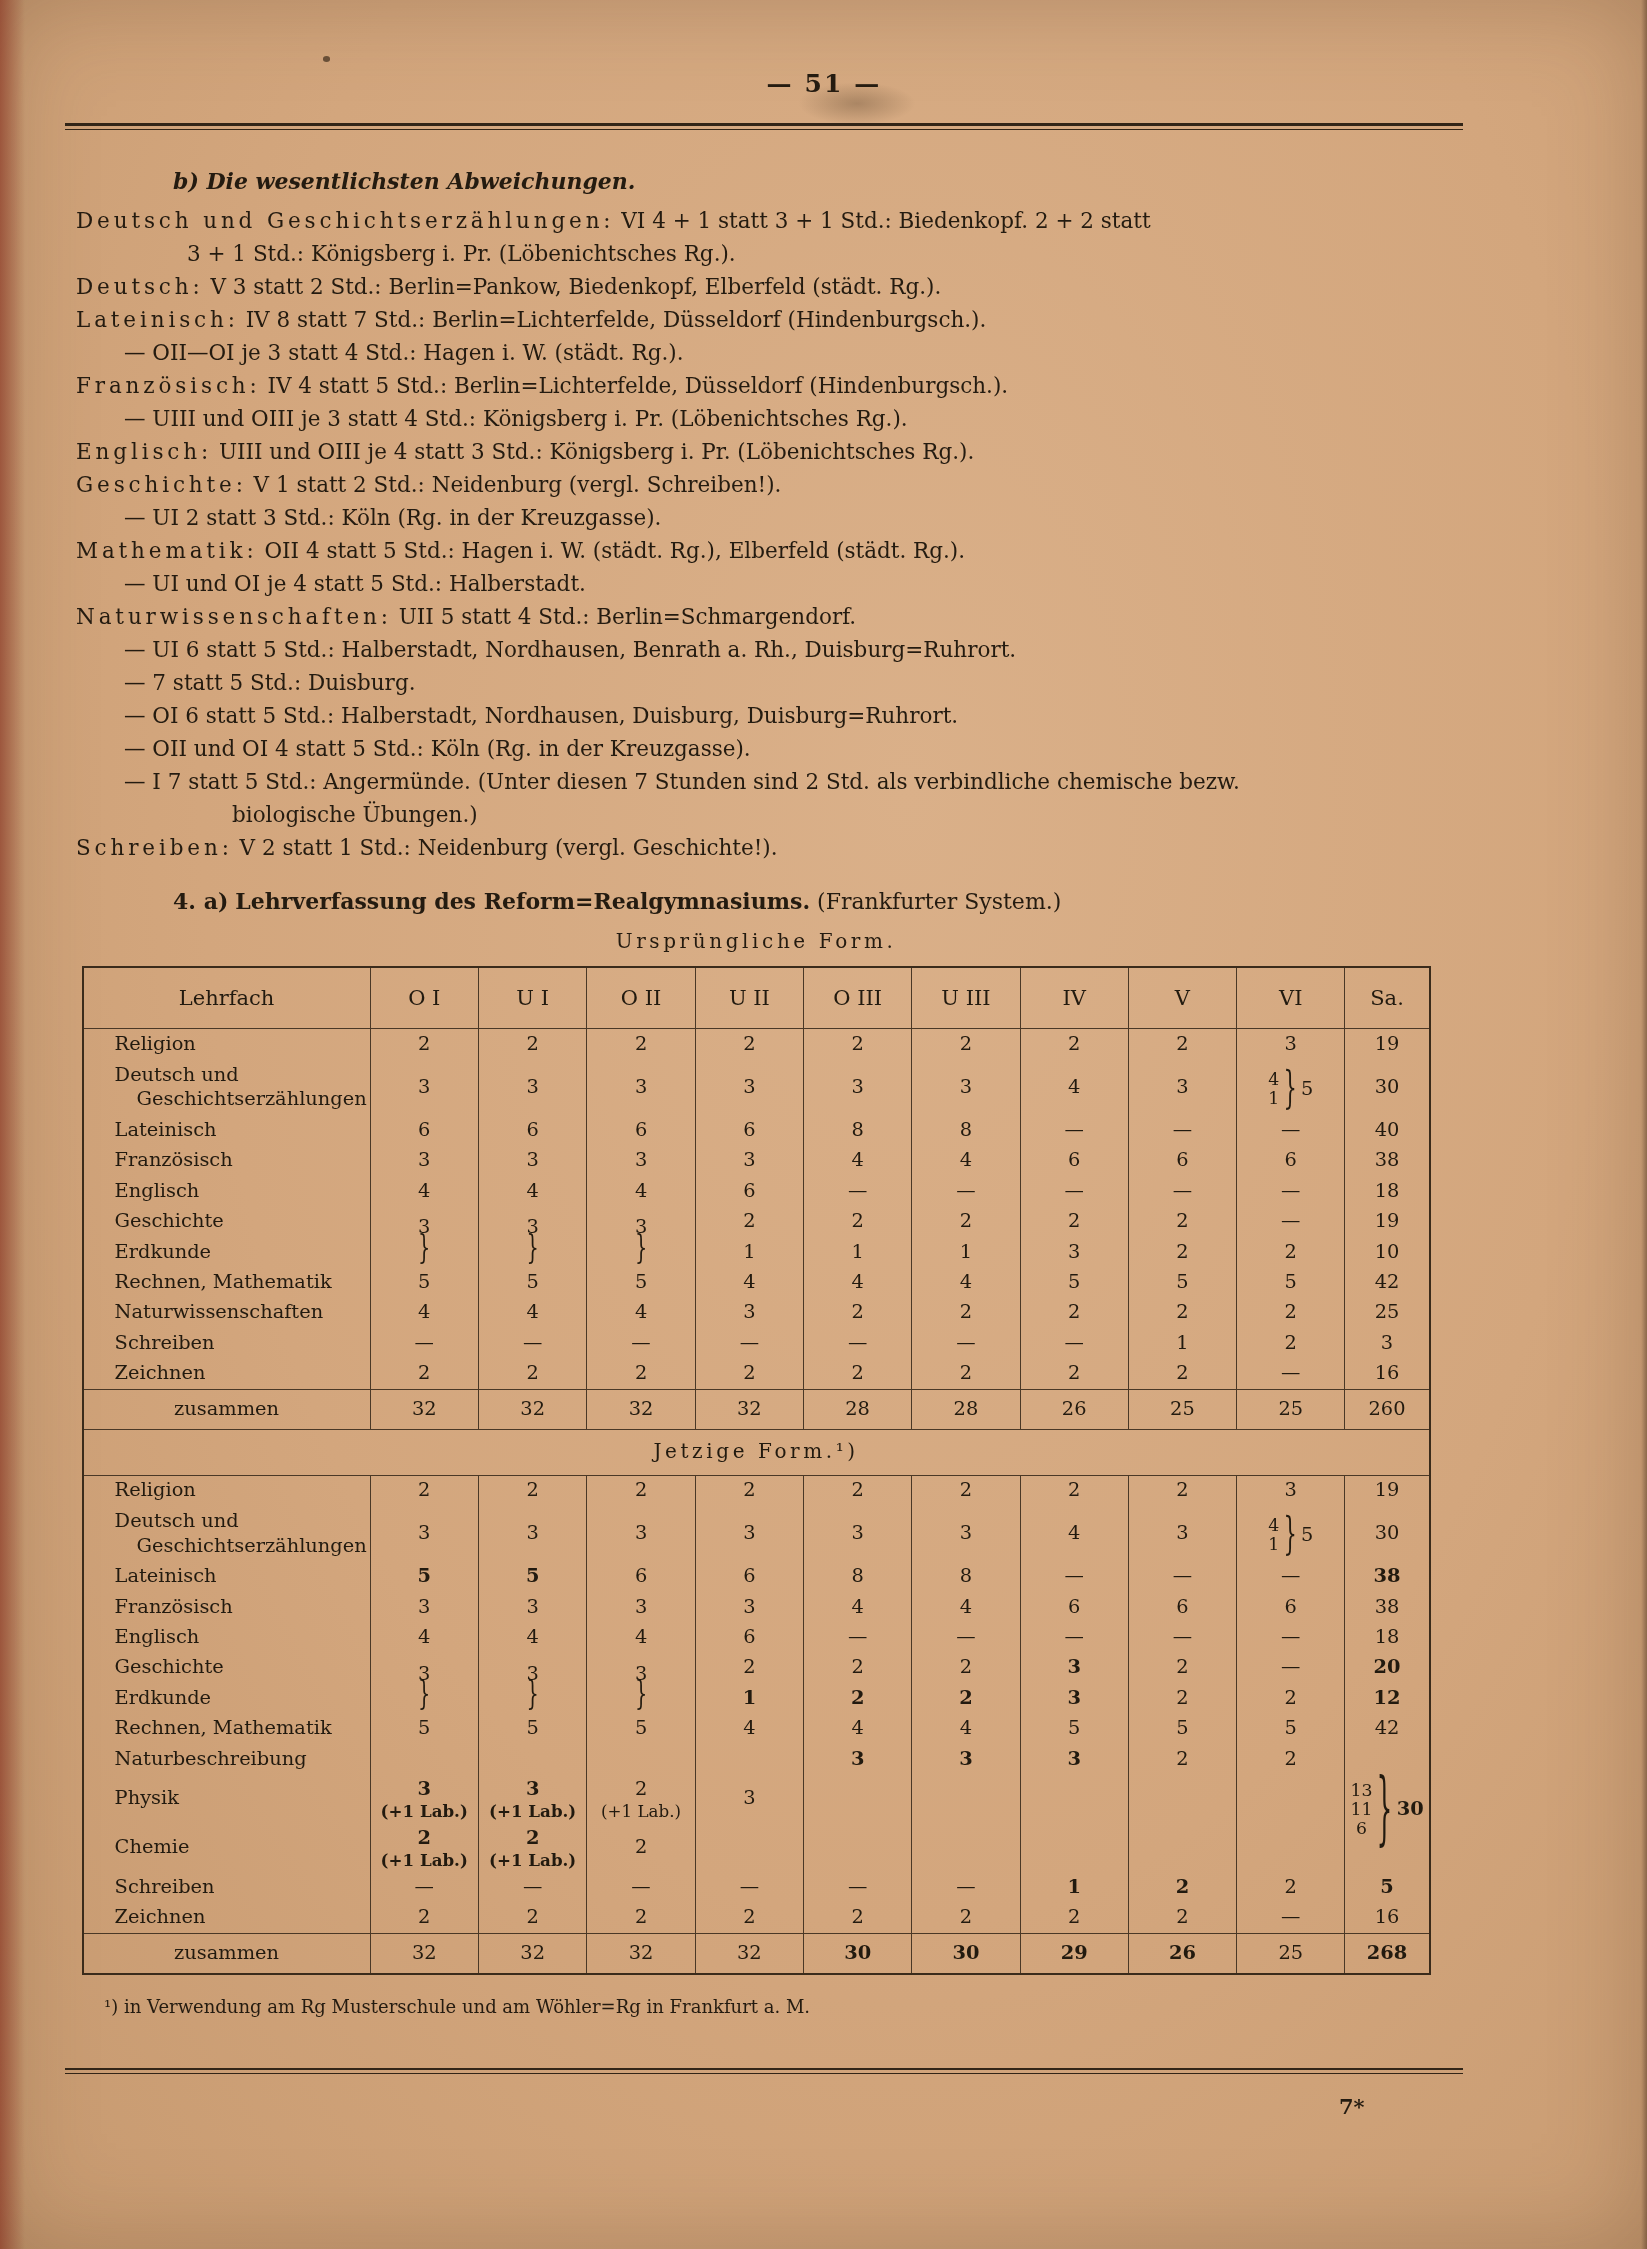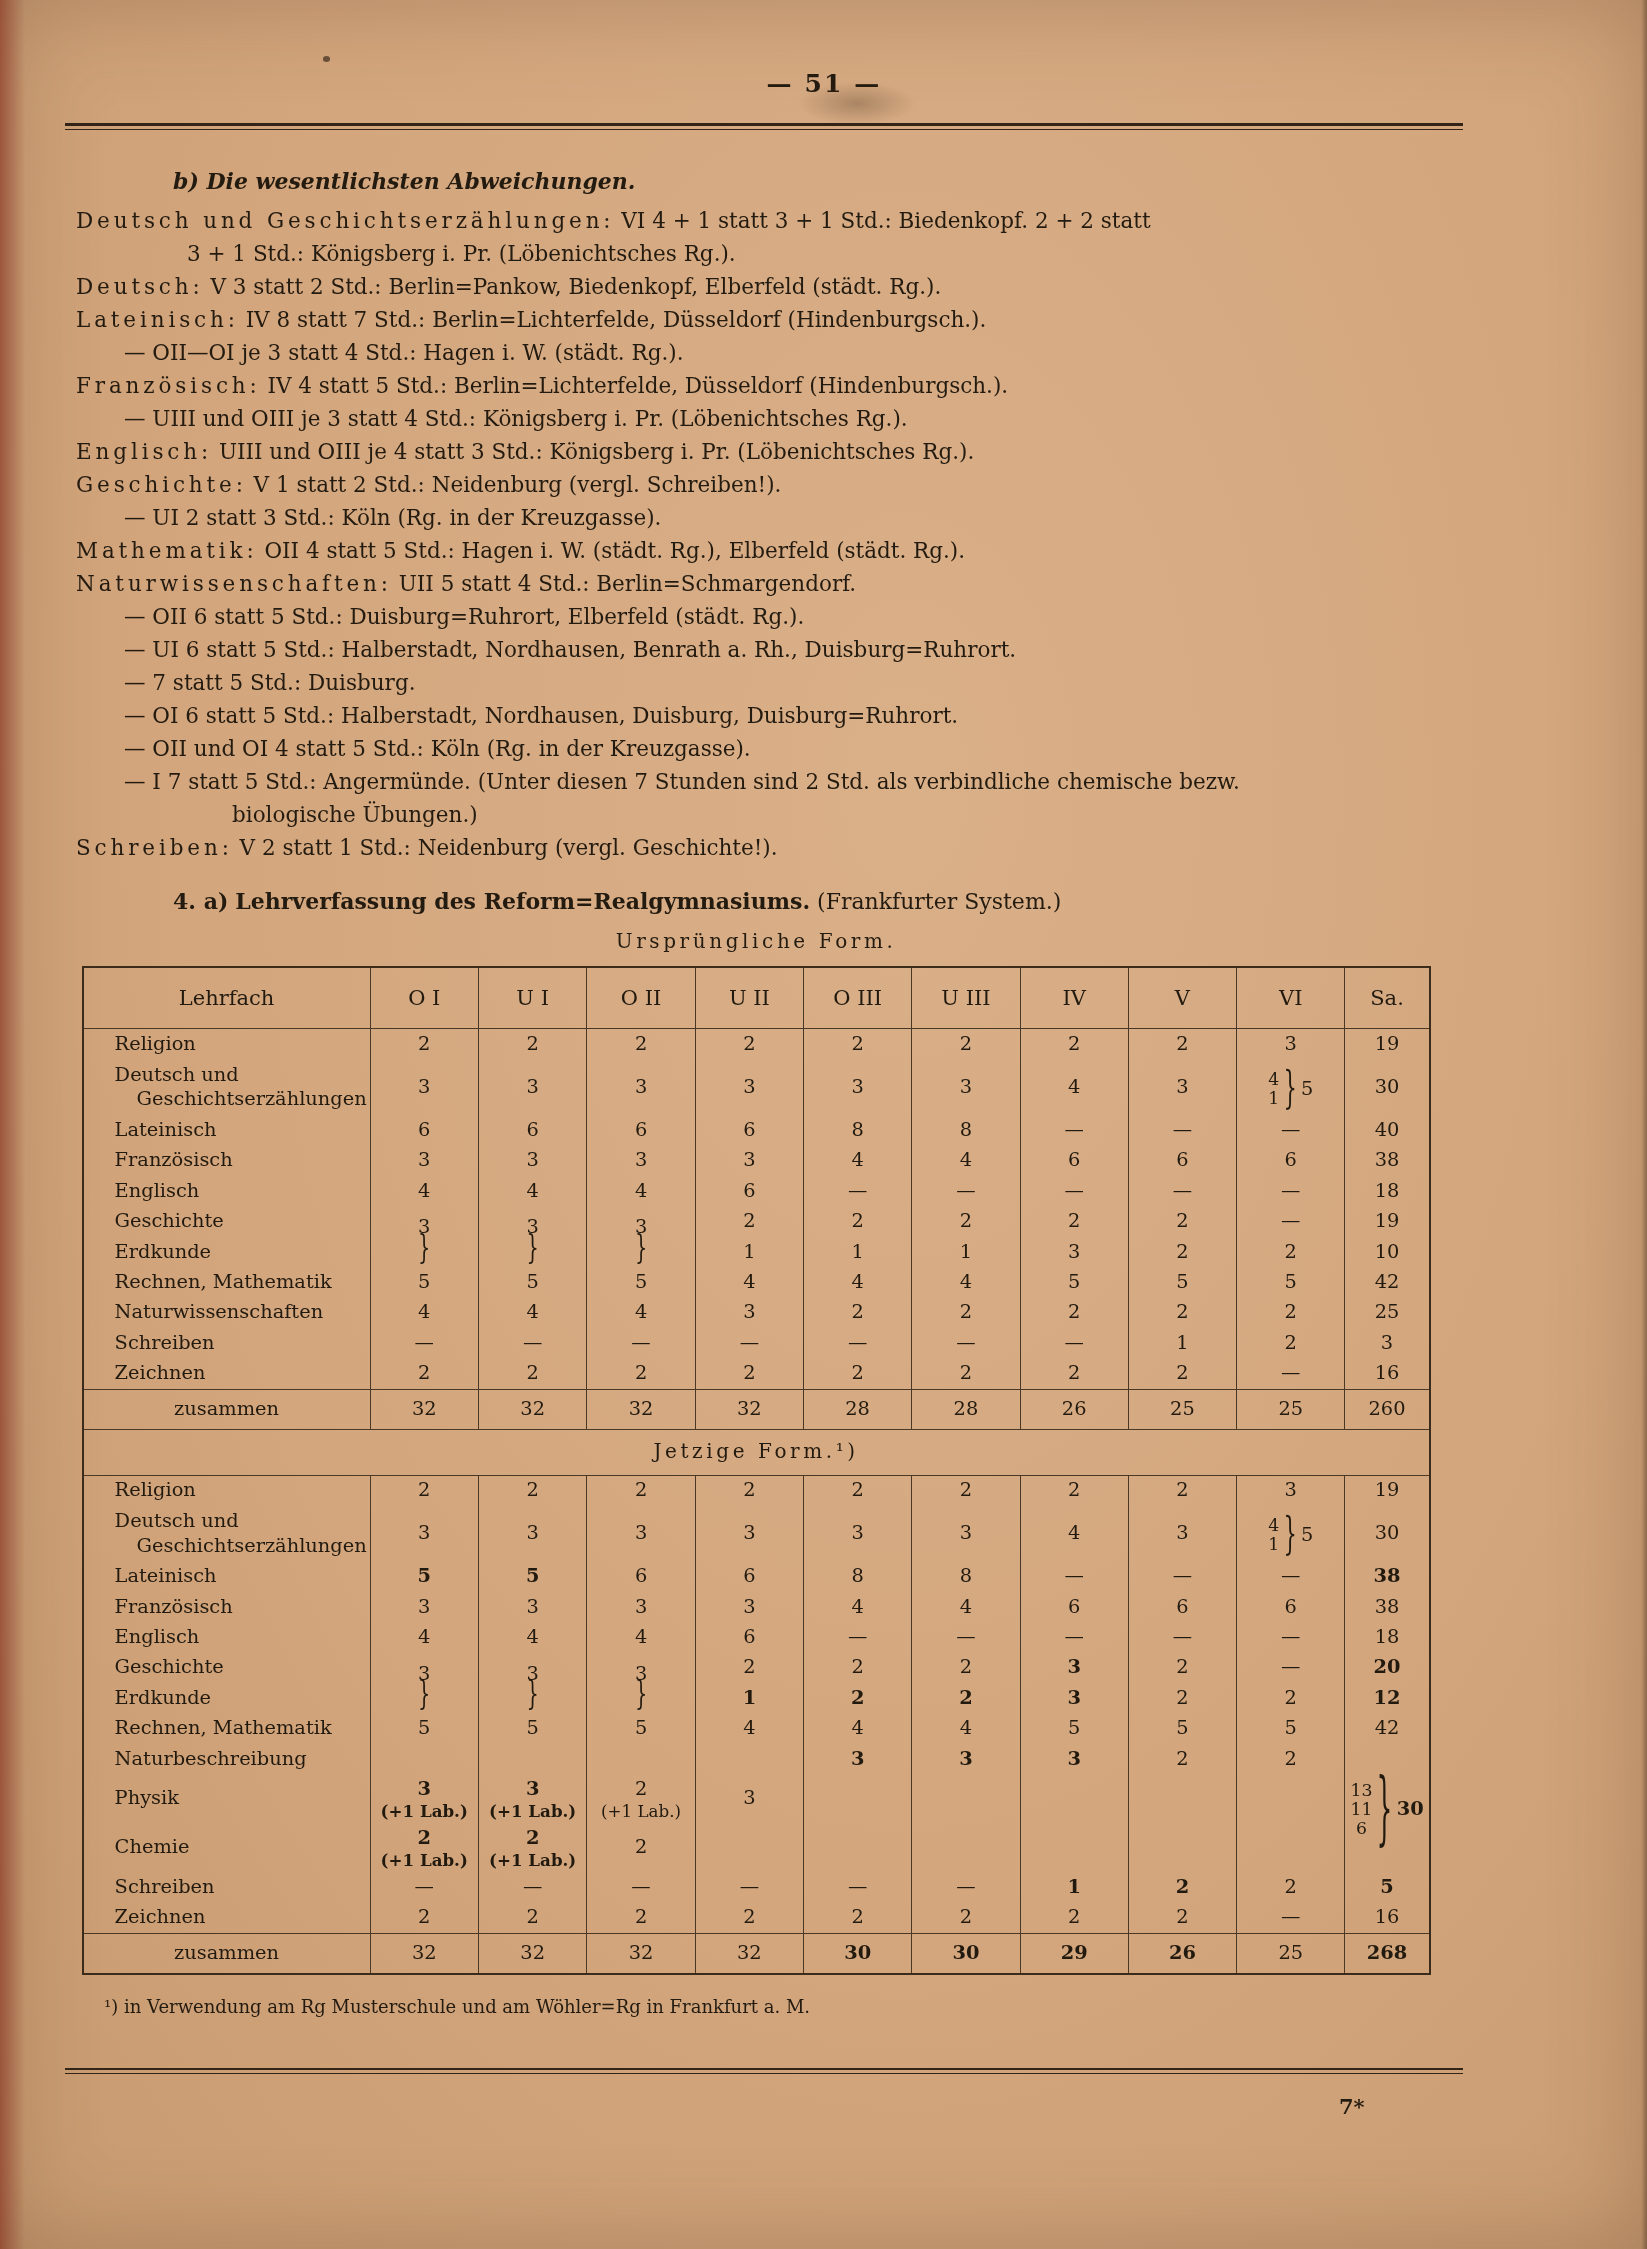--- a/index.html
+++ b/index.html
@@ -86,22 +86,22 @@
         <div class="para subject"><span class="sperr">Deutsch und Geschichtserzählungen:</span> VI 4 + 1 statt 3 + 1 Std.: Biedenkopf. 2 + 2 statt<div class="cont">3 + 1 Std.: Königsberg i. Pr. (Löbenichtsches Rg.).</div></div>
         <div class="para subject"><span class="sperr">Deutsch:</span> V 3 statt 2 Std.: Berlin=Pankow, Biedenkopf, Elberfeld (städt. Rg.).</div>
         <div class="para subject"><span class="sperr">Lateinisch:</span> IV 8 statt 7 Std.: Berlin=Lichterfelde, Düsseldorf (Hindenburgsch.).</div>
         <div class="para dash"><span class="dash-mark">—</span> OII—OI je 3 statt 4 Std.: Hagen i. W. (städt. Rg.).</div>
         <div class="para subject"><span class="sperr">Französisch:</span> IV 4 statt 5 Std.: Berlin=Lichterfelde, Düsseldorf (Hindenburgsch.).</div>
         <div class="para dash"><span class="dash-mark">—</span> UIII und OIII je 3 statt 4 Std.: Königsberg i. Pr. (Löbenichtsches Rg.).</div>
         <div class="para subject"><span class="sperr">Englisch:</span> UIII und OIII je 4 statt 3 Std.: Königsberg i. Pr. (Löbenichtsches Rg.).</div>
         <div class="para subject"><span class="sperr">Geschichte:</span> V 1 statt 2 Std.: Neidenburg (vergl. Schreiben!).</div>
         <div class="para dash"><span class="dash-mark">—</span> UI 2 statt 3 Std.: Köln (Rg. in der Kreuzgasse).</div>
         <div class="para subject"><span class="sperr">Mathematik:</span> OII 4 statt 5 Std.: Hagen i. W. (städt. Rg.), Elberfeld (städt. Rg.).</div>
+        <div class="para dash"><span class="dash-mark">—</span> UI und OI je 4 statt 5 Std.: Halberstadt.</div>
         <div class="para subject"><span class="sperr">Naturwissenschaften:</span> UII 5 statt 4 Std.: Berlin=Schmargendorf.</div>
-        <div class="para dash"><span class="dash-mark">—</span> OII 6 statt 5 Std.: Duisburg=Ruhrort, Elberfeld (städt. Rg.).</div>
         <div class="para dash"><span class="dash-mark">—</span> UI 6 statt 5 Std.: Halberstadt, Nordhausen, Benrath a. Rh., Duisburg=Ruhrort.</div>
         <div class="para dash"><span class="dash-mark">—</span> 7 statt 5 Std.: Duisburg.</div>
         <div class="para dash"><span class="dash-mark">—</span> OI 6 statt 5 Std.: Halberstadt, Nordhausen, Duisburg, Duisburg=Ruhrort.</div>
         <div class="para dash"><span class="dash-mark">—</span> OII und OI 4 statt 5 Std.: Köln (Rg. in der Kreuzgasse).</div>
         <div class="para dash"><span class="dash-mark">—</span> I 7 statt 5 Std.: Angermünde. (Unter diesen 7 Stunden sind 2 Std. als verbindliche chemische bezw.<div class="cont">biologische Übungen.)</div></div>
         <div class="para subject"><span class="sperr">Schreiben:</span> V 2 statt 1 Std.: Neidenburg (vergl. Geschichte!).</div>
       </div>
 
     <div class="h4a">
       <span class="num">4. a)</span>

